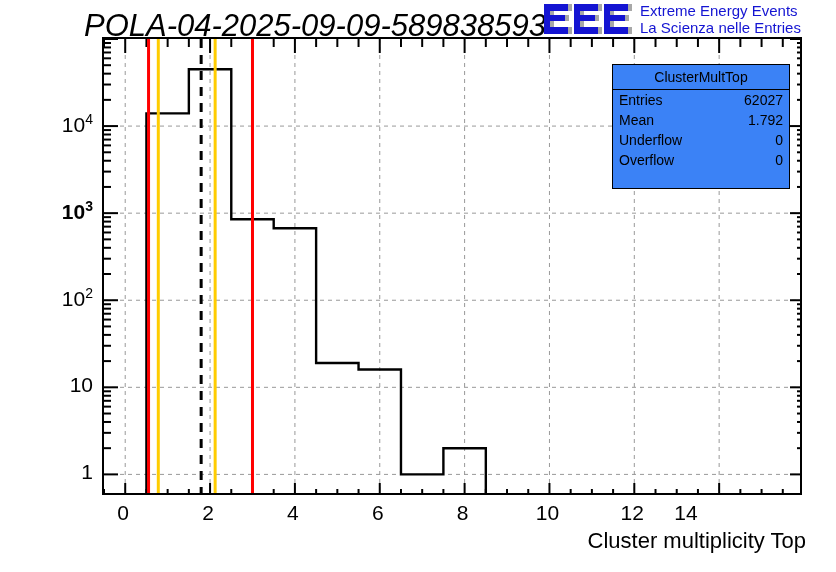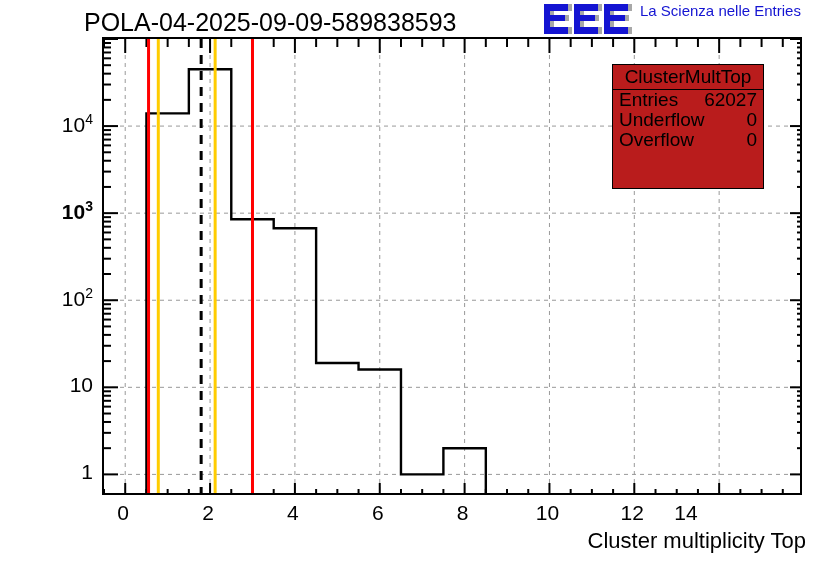--- a/index.html
+++ b/index.html
@@ -2,22 +2,22 @@
 <html><head>
 <meta charset="utf-8">
 <style>
   html,body{margin:0;padding:0;background:#fff;}
   body{width:836px;height:572px;position:relative;overflow:hidden;
        font-family:"Liberation Sans","DejaVu Sans",sans-serif;color:#000;}
 
   #canvas{position:absolute;left:0;top:0;width:836px;height:572px;}
 
   
-  #title{position:absolute;left:84px;top:8px;font-size:25px;letter-spacing:0px;
-         white-space:nowrap;color:#000;}
+  #title{position:absolute;left:84px;top:8px;font-size:31px;letter-spacing:0px;
+         white-space:nowrap;color:#000;font-style:italic;}
 
   
   #logo{position:absolute;left:540px;top:2px;width:292px;height:36px;}
   .logoE{position:absolute;top:2px;width:24px;height:30px;}
   .logoE .bar{position:absolute;left:0;background:#1414d2;}
   .logoE .b1{top:0;width:24px;height:7px;}
   .logoE .b2{top:11px;width:21px;height:6px;}
   .logoE .b3{top:23px;width:24px;height:7px;}
   .logoE .spine{position:absolute;left:0;top:0;width:6px;height:30px;background:#1414d2;}
   .logoE.shadow .bar,.logoE.shadow .spine{background:#a8a8a8;}
@@ -33,23 +33,23 @@
 
   
   .ylab{position:absolute;text-align:right;font-size:21px;white-space:nowrap;
         transform:translateY(-50%);}
   .ylab sup{font-size:14px;vertical-align:super;}
   .xlab{position:absolute;font-size:21px;white-space:nowrap;transform:translateX(-50%);}
 
   #xtitle{position:absolute;right:30px;top:528px;font-size:22px;white-space:nowrap;}
 
   
-  #stats{position:absolute;left:612px;top:64px;width:152px;height:125px;
-         background:#b91c1c;border:1px solid #000;box-sizing:border-box;
-         font-size:19px;}
+  #stats{position:absolute;left:612px;top:64px;width:178px;height:125px;
+         background:#3b82f6;border:1px solid #000;box-sizing:border-box;
+         font-size:14px;}
   #statsTitle{height:24px;line-height:24px;text-align:center;
               border-bottom:1px solid #000;}
   .statrow{display:flex;justify-content:space-between;height:20px;line-height:20px;
            padding:0 6px;}
   .statrow .k{text-align:right;}
   .statrow .v{text-align:right;}
 </style>
 </head>
 <body>
 
@@ -88,20 +88,21 @@
         <div class="bar b2"></div>
         <div class="bar b3"></div>
     </div>
     <div class="logoE" style="left:64px;">
       <div class="spine"></div>
         <div class="bar b1"></div>
         <div class="bar b2"></div>
         <div class="bar b3"></div>
     </div>
     <div id="logoTextWrap">
+      <div id="logoLine1">Extreme Energy Events</div>
       <div id="logoLine2">La Scienza nelle Entries</div>
     </div>
   </div>
 
   <div id="frame">
     <div id="plotarea">
       <svg class="layer" id="gfx" viewBox="0 0 700 458" preserveAspectRatio="none">
           <line x1="21.21212121212121" y1="0" x2="21.21212121212121" y2="458" stroke="#999" stroke-width="1" stroke-dasharray="4,4"></line>
           <line x1="106.06060606060606" y1="0" x2="106.06060606060606" y2="458" stroke="#999" stroke-width="1" stroke-dasharray="4,4"></line>
           <line x1="190.9090909090909" y1="0" x2="190.9090909090909" y2="458" stroke="#999" stroke-width="1" stroke-dasharray="4,4"></line>
@@ -306,20 +307,24 @@
   <div id="xtitle">Cluster multiplicity Top</div>
 
   <div id="stats">
     <div id="statsTitle">ClusterMultTop</div>
     <div id="statsRows">
         <div class="statrow">
           <span class="k">Entries</span>
           <span class="v">62027</span>
         </div>
         <div class="statrow">
+          <span class="k">Mean</span>
+          <span class="v">1.792</span>
+        </div>
+        <div class="statrow">
           <span class="k">Underflow</span>
           <span class="v">0</span>
         </div>
         <div class="statrow">
           <span class="k">Overflow</span>
           <span class="v">0</span>
         </div>
       </div>
   </div>
 

